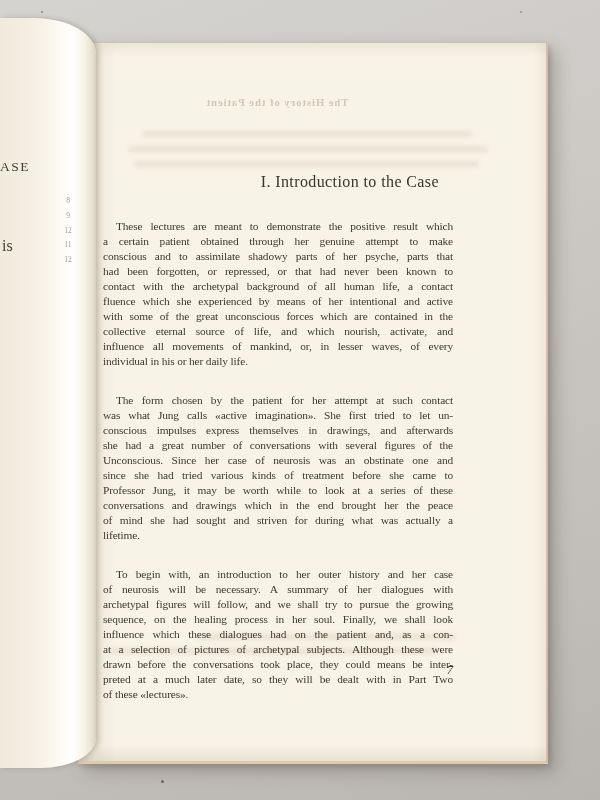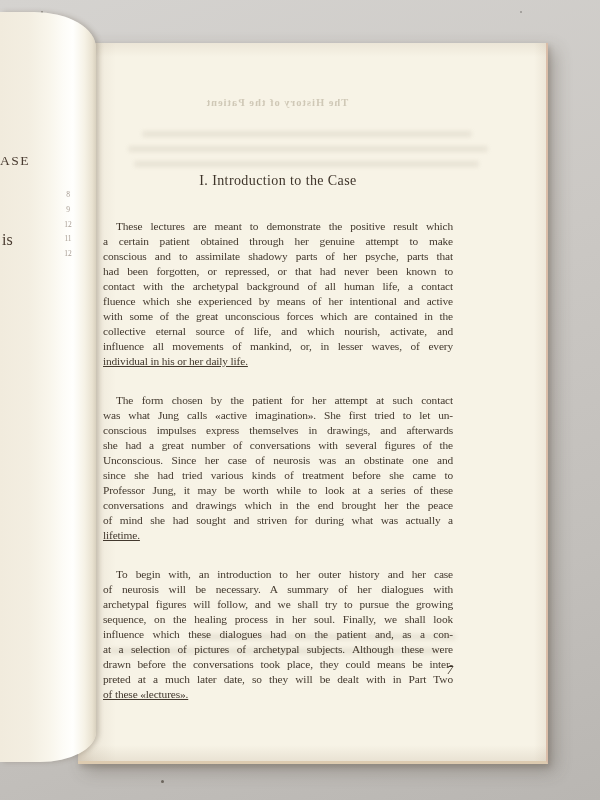--- a/index.html
+++ b/index.html
@@ -14,21 +14,21 @@
     background: linear-gradient(160deg, #d5d3d0 0%, #cbc8c4 42%, #c2bfbb 75%, #b9b6b2 100%);
   }
   .speck { position: absolute; border-radius: 50%; }
   .speck-a { left: 41px; top: 11px; width: 2px; height: 2px; background: #8f8b86; }
   .speck-b { left: 161px; top: 780px; width: 3px; height: 3px; background: #6e6860; }
   .speck-c { left: 520px; top: 11px; width: 2px; height: 2px; background: #979playable; }
   .speck-c { left: 520px; top: 11px; width: 2px; height: 2px; background: #979390; }
 
   
   .left-page {
-    position: absolute; left: 0; top: 12px;
+    position: absolute; left: 0; top: 18px;
     width: 96px; height: 750px;
     background: linear-gradient(to right,
       #f1ebdd 0%, #f3eee1 30%, #f9f6ec 52%, #fdfcf7 66%,
       #fffffd 76%, #f6f2e6 88%, #e9e2d1 96%, #d9d1bf 100%);
     border-top-right-radius: 62px 36px;
     border-bottom-right-radius: 56px 30px;
     box-shadow: 3px 0 5px rgba(95, 80, 60, 0.28);
   }
   .lp-frag-title {
     position: absolute; left: 0px; top: 141px;
@@ -76,35 +76,35 @@
     background: rgba(150, 138, 114, 0.14);
     filter: blur(2px);
   }
   .gb1 { left: 64px;  top: 88px;  width: 330px; }
   .gb2 { left: 50px;  top: 103px; width: 360px; }
   .gb3 { left: 56px;  top: 118px; width: 345px; }
   .gb4 { left: 120px; top: 591px; width: 258px; }
   .gb5 { left: 32px;  top: 605px; width: 330px; }
 
   .chapter-heading {
-    position: absolute; left: 25px; top: 130px; width: 350px;
-    text-align: center;
-    font-size: 14px; letter-spacing: 0.4px;
+    position: absolute; left: 11px; top: 130px; width: 350px;
+    text-align: right;
+    font-size: 16px; letter-spacing: 0.4px;
     color: #3e342a;
   }
   .body-text {
     position: absolute; left: 25px; top: 152px; width: 350px;
     font-size: 11.4px; line-height: 15px; letter-spacing: -0.15px;
     color: #42382d;
   }
   .line {
     height: 15px; overflow: hidden;
     text-align: justify; text-align-last: justify;
   }
-  .line.end { text-align-last: auto; text-decoration: underline; }
+  .line.end { text-align-last: auto; }
   .line.indent { text-indent: 13px; margin-top: 24px; }
   .page-number {
     position: absolute; left: 25px; top: 620px; width: 350px;
     text-align: right;
     font-size: 12.5px; font-style: italic;
     color: #3e342a;
   }
 </style>
 </head>
 <body>

